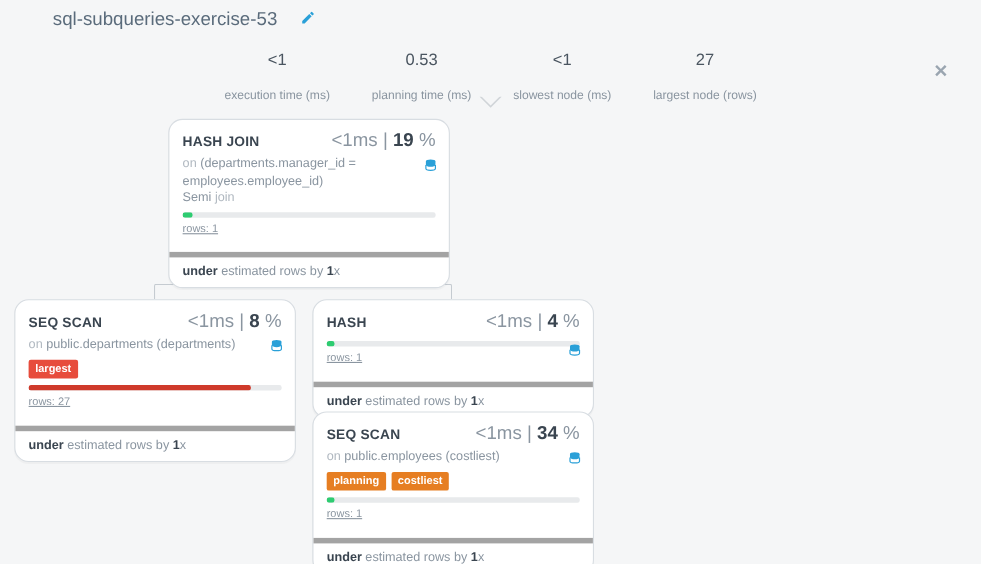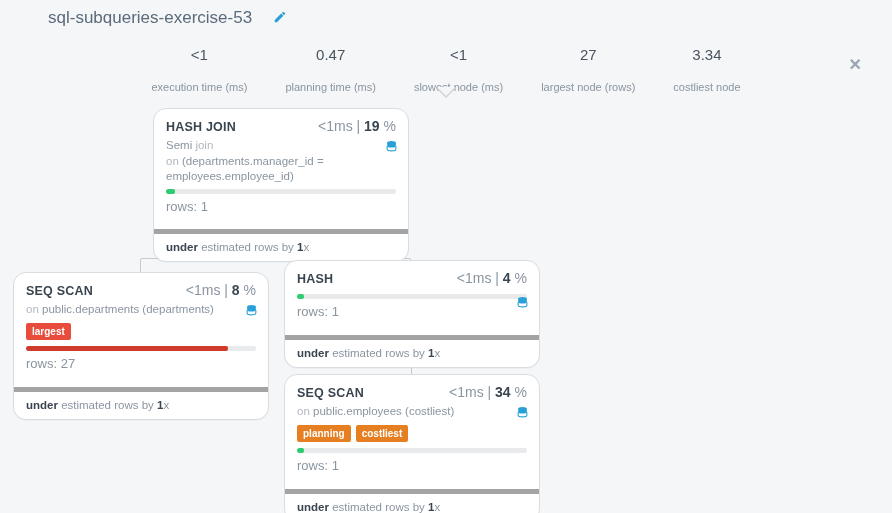--- a/index.html
+++ b/index.html
@@ -96,21 +96,21 @@
     align-items: baseline;
     padding: 9px 12px 4px;
   }
   .node-title {
     font-weight: 700;
     font-size: 12.5px;
     color: #3a4550;
     letter-spacing: 0.2px;
   }
   .node-metric {
-    font-size: 14px;
+    font-size: 17px;
     color: #8a95a0;
   }
   .node-metric b { color: #3a4550; font-weight: 700; }
   .node-body {
     padding: 0 12px 8px;
     font-size: 11.5px;
     color: #8a95a0;
     line-height: 1.35;
     position: relative;
   }
@@ -137,23 +137,24 @@
     height: 5px;
     background: #e8eaec;
     border-radius: 2px;
     margin: 4px 0 4px;
     overflow: hidden;
   }
   .bar-fill { height: 100%; border-radius: 2px; }
   .bar-green { background: #2ecc71; }
   .bar-red { background: #cf3a2b; }
   .rows-line {
-    font-size: 13px;
+    font-size: 10px;
     color: #8a95a0;
     padding-bottom: 6px;
+    text-decoration: underline;
   }
   .node-foot {
     border-top: 5px solid #a3a3a3;
     padding: 7px 12px 8px;
     font-size: 11.5px;
     color: #8a95a0;
   }
   .node-foot b { color: #3a4550; font-weight: 700; }
   .connector-vert {
     position: absolute;
@@ -179,34 +180,30 @@
       </svg>
   </span>
 </div>
 
 <div class="stats">
   <div class="stat">
     <div class="stat-val">&lt;1</div>
     <div class="stat-label">execution time (ms)</div>
   </div>
   <div class="stat">
-    <div class="stat-val">0.47</div>
+    <div class="stat-val">0.53</div>
     <div class="stat-label">planning time (ms)</div>
   </div>
   <div class="stat">
     <div class="stat-val">&lt;1</div>
     <div class="stat-label">slowest node (ms)</div>
   </div>
   <div class="stat">
     <div class="stat-val">27</div>
     <div class="stat-label">largest node (rows)</div>
-  </div>
-  <div class="stat">
-    <div class="stat-val">3.34</div>
-    <div class="stat-label">costliest node</div>
   </div>
 </div>
 <div class="close-btn">✕</div>
 <div class="pointer-down"></div>
 
 <div class="connector-horiz" style="left:140px; top:258px; width:271px;"></div>
 <div class="connector-vert" style="left:280px; top:246px; height:12px;"></div>
 <div class="connector-vert" style="left:411px; top:358px; height:16px;"></div>
 
 <div class="node" style="left:153px; top:108px;">
@@ -218,24 +215,24 @@
   </div>
   <div class="node-body">
     <span class="db-icon">
       <svg width="13" height="13" viewBox="0 0 24 24" fill="currentColor">
           <ellipse cx="12" cy="5" rx="8" ry="3"></ellipse>
           <path d="M4 5v6c0 1.66 3.58 3 8 3s8-1.34 8-3V5"></path>
           <path d="M4 11v6c0 1.66 3.58 3 8 3s8-1.34 8-3v-6" fill="none" stroke="currentColor" stroke-width="2"></path>
         </svg>
     </span>
     <div>
+      <span style="color:#b0b8c0">on </span><span>(departments.manager_id = employees.employee_id)</span>
+    </div>
+    <div>
       <span>Semi </span><span style="color:#b0b8c0">join</span>
-    </div>
-    <div>
-      <span style="color:#b0b8c0">on </span><span>(departments.manager_id = employees.employee_id)</span>
     </div>
     <div class="bar-track">
         <div class="bar-fill bar-green" style="width: 4%;"></div>
       </div>
     <div class="rows-line"><span>rows: </span><span>1</span></div>
   </div>
   <div class="node-foot">
     <b>under</b><span> estimated rows by </span><b>1</b><span>x</span>
   </div>
 </div>
@@ -264,21 +261,21 @@
     <div class="bar-track">
         <div class="bar-fill bar-red" style="width: 88%;"></div>
       </div>
     <div class="rows-line"><span>rows: </span><span>27</span></div>
   </div>
   <div class="node-foot">
     <b>under</b><span> estimated rows by </span><b>1</b><span>x</span>
   </div>
 </div>
 
-<div class="node" style="left:284px; top:260px;">
+<div class="node" style="left:284px; top:272px;">
   <div class="node-head">
     <span class="node-title">HASH</span>
     <span class="node-metric">
       <span>&lt;1</span><span>ms</span> | <b><span>4</span></b> %
     </span>
   </div>
   <div class="node-body">
     <span class="db-icon">
       <svg width="13" height="13" viewBox="0 0 24 24" fill="currentColor">
           <ellipse cx="12" cy="5" rx="8" ry="3"></ellipse>

